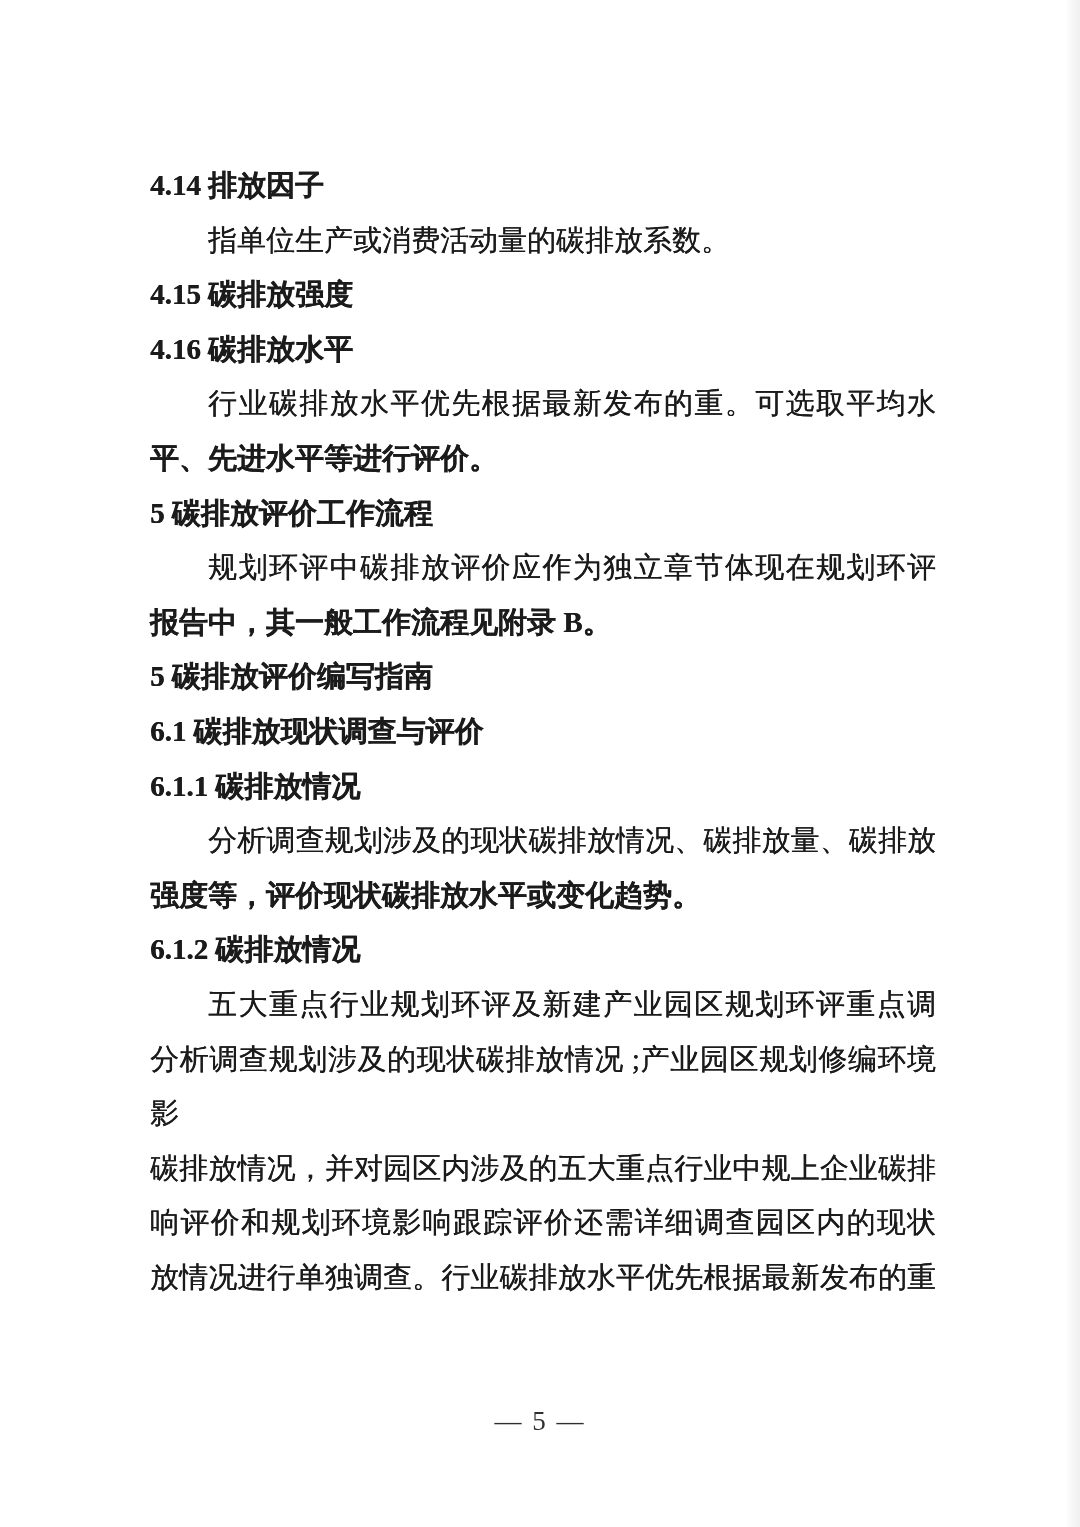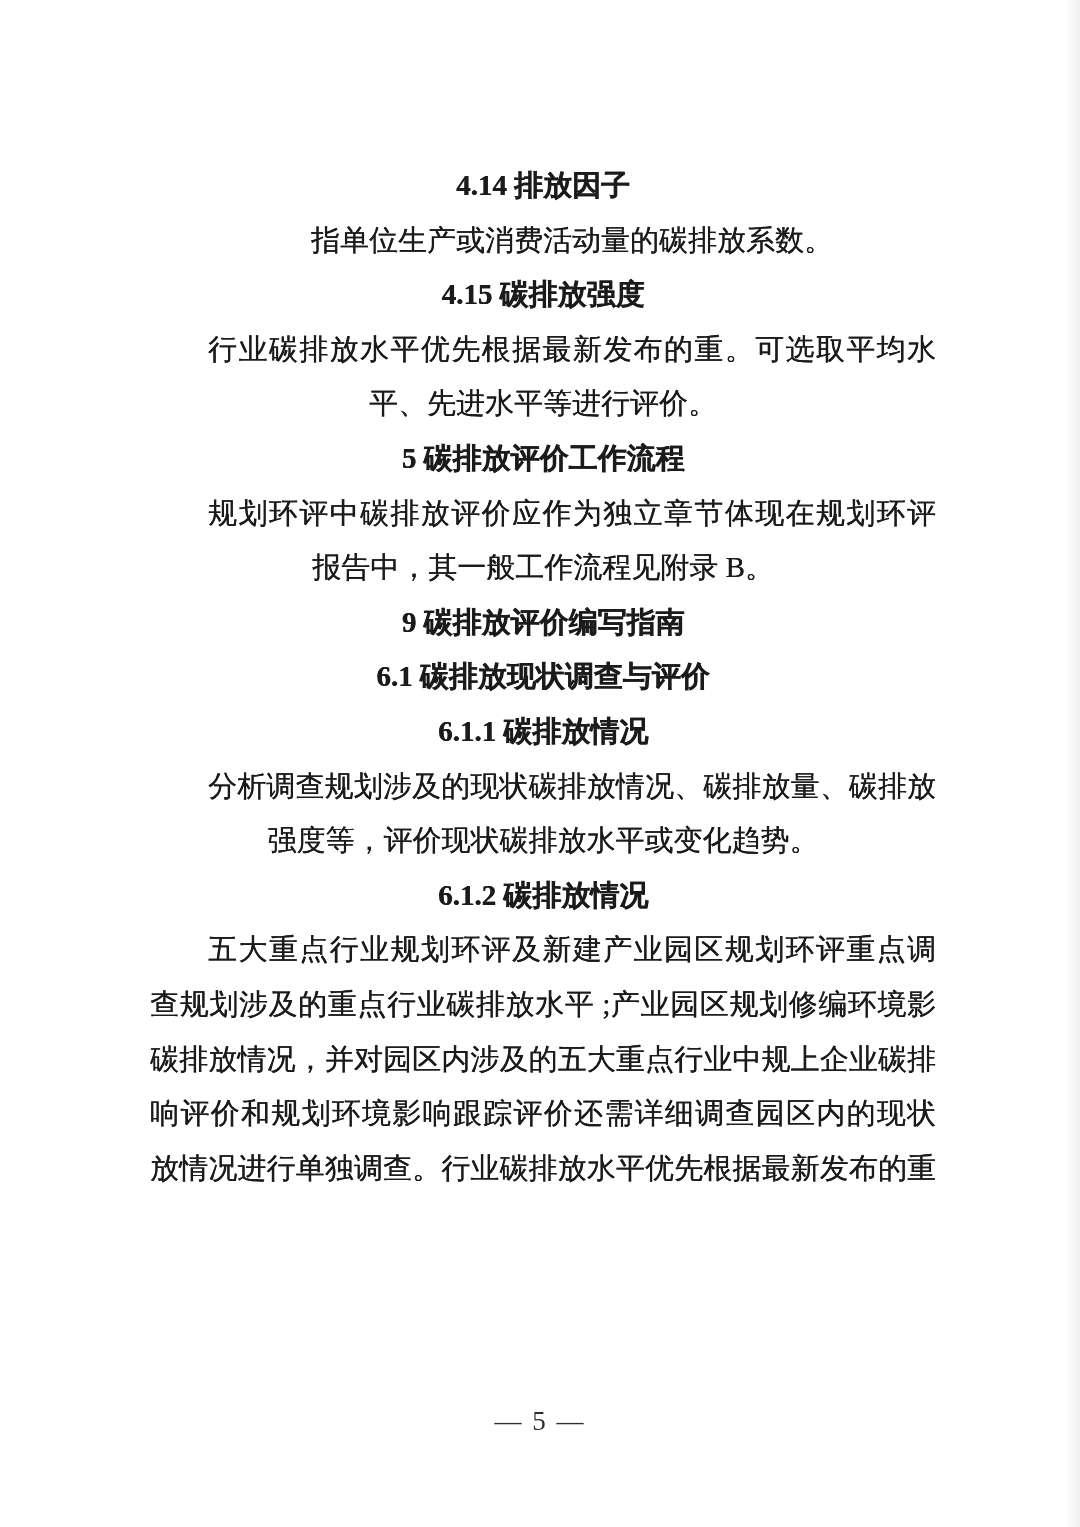--- a/index.html
+++ b/index.html
@@ -29,21 +29,21 @@
   .content {
     position: absolute;
     left: 150px;
     top: 158px;
     width: 786px;
     font-size: 29px;
     text-shadow: 0.35px 0 0 currentColor; 
   }
   .line {
     line-height: 54.6px;
-    text-align: center;
+    text-align: left;
     white-space: normal;
   }
   
   .h {
     font-weight: 700;
     text-shadow: 0.5px 0 0 currentColor;
   }
   
   .pi {
     padding-left: 58px;
@@ -54,21 +54,22 @@
   .pie {
     padding-left: 58px;
   }
   
   .pc {
     text-align: justify;
     text-align-last: justify;
   }
   
   .pce {
-    text-align: center;
+    text-align: left;
+    font-weight: bold;
   }
   .footer {
     position: absolute;
     left: 0;
     width: 100%;
     top: 1394px;
     text-align: center;
     font-size: 27px;
     line-height: 55px;
     color: #2e2e2e;
@@ -76,32 +77,33 @@
   }
 </style>
 </head>
 <body>
 
 <div class="page">
   <div class="content">
     <div class="line h">4.14 排放因子</div>
     <div class="line pie">指单位生产或消费活动量的碳排放系数。</div>
     <div class="line h">4.15 碳排放强度</div>
+    <div class="line h">4.16 碳排放水平</div>
     <div class="line pi">行业碳排放水平优先根据最新发布的重。可选取平均水</div>
     <div class="line pce">平、先进水平等进行评价。</div>
     <div class="line h">5 碳排放评价工作流程</div>
     <div class="line pi">规划环评中碳排放评价应作为独立章节体现在规划环评</div>
     <div class="line pce">报告中，其一般工作流程见附录 B。</div>
-    <div class="line h">9 碳排放评价编写指南</div>
+    <div class="line h">5 碳排放评价编写指南</div>
     <div class="line h">6.1 碳排放现状调查与评价</div>
     <div class="line h">6.1.1 碳排放情况</div>
     <div class="line pi">分析调查规划涉及的现状碳排放情况、碳排放量、碳排放</div>
     <div class="line pce">强度等，评价现状碳排放水平或变化趋势。</div>
     <div class="line h">6.1.2 碳排放情况</div>
     <div class="line pi">五大重点行业规划环评及新建产业园区规划环评重点调</div>
-    <div class="line pc">查规划涉及的重点行业碳排放水平 ;产业园区规划修编环境影</div>
+    <div class="line pc">分析调查规划涉及的现状碳排放情况 ;产业园区规划修编环境影</div>
     <div class="line pc">碳排放情况，并对园区内涉及的五大重点行业中规上企业碳排</div>
     <div class="line pc">响评价和规划环境影响跟踪评价还需详细调查园区内的现状</div>
     <div class="line pc">放情况进行单独调查。行业碳排放水平优先根据最新发布的重</div>
   </div>
 
   <div class="footer">— 5 —</div>
 </div>
 
 </body></html>

